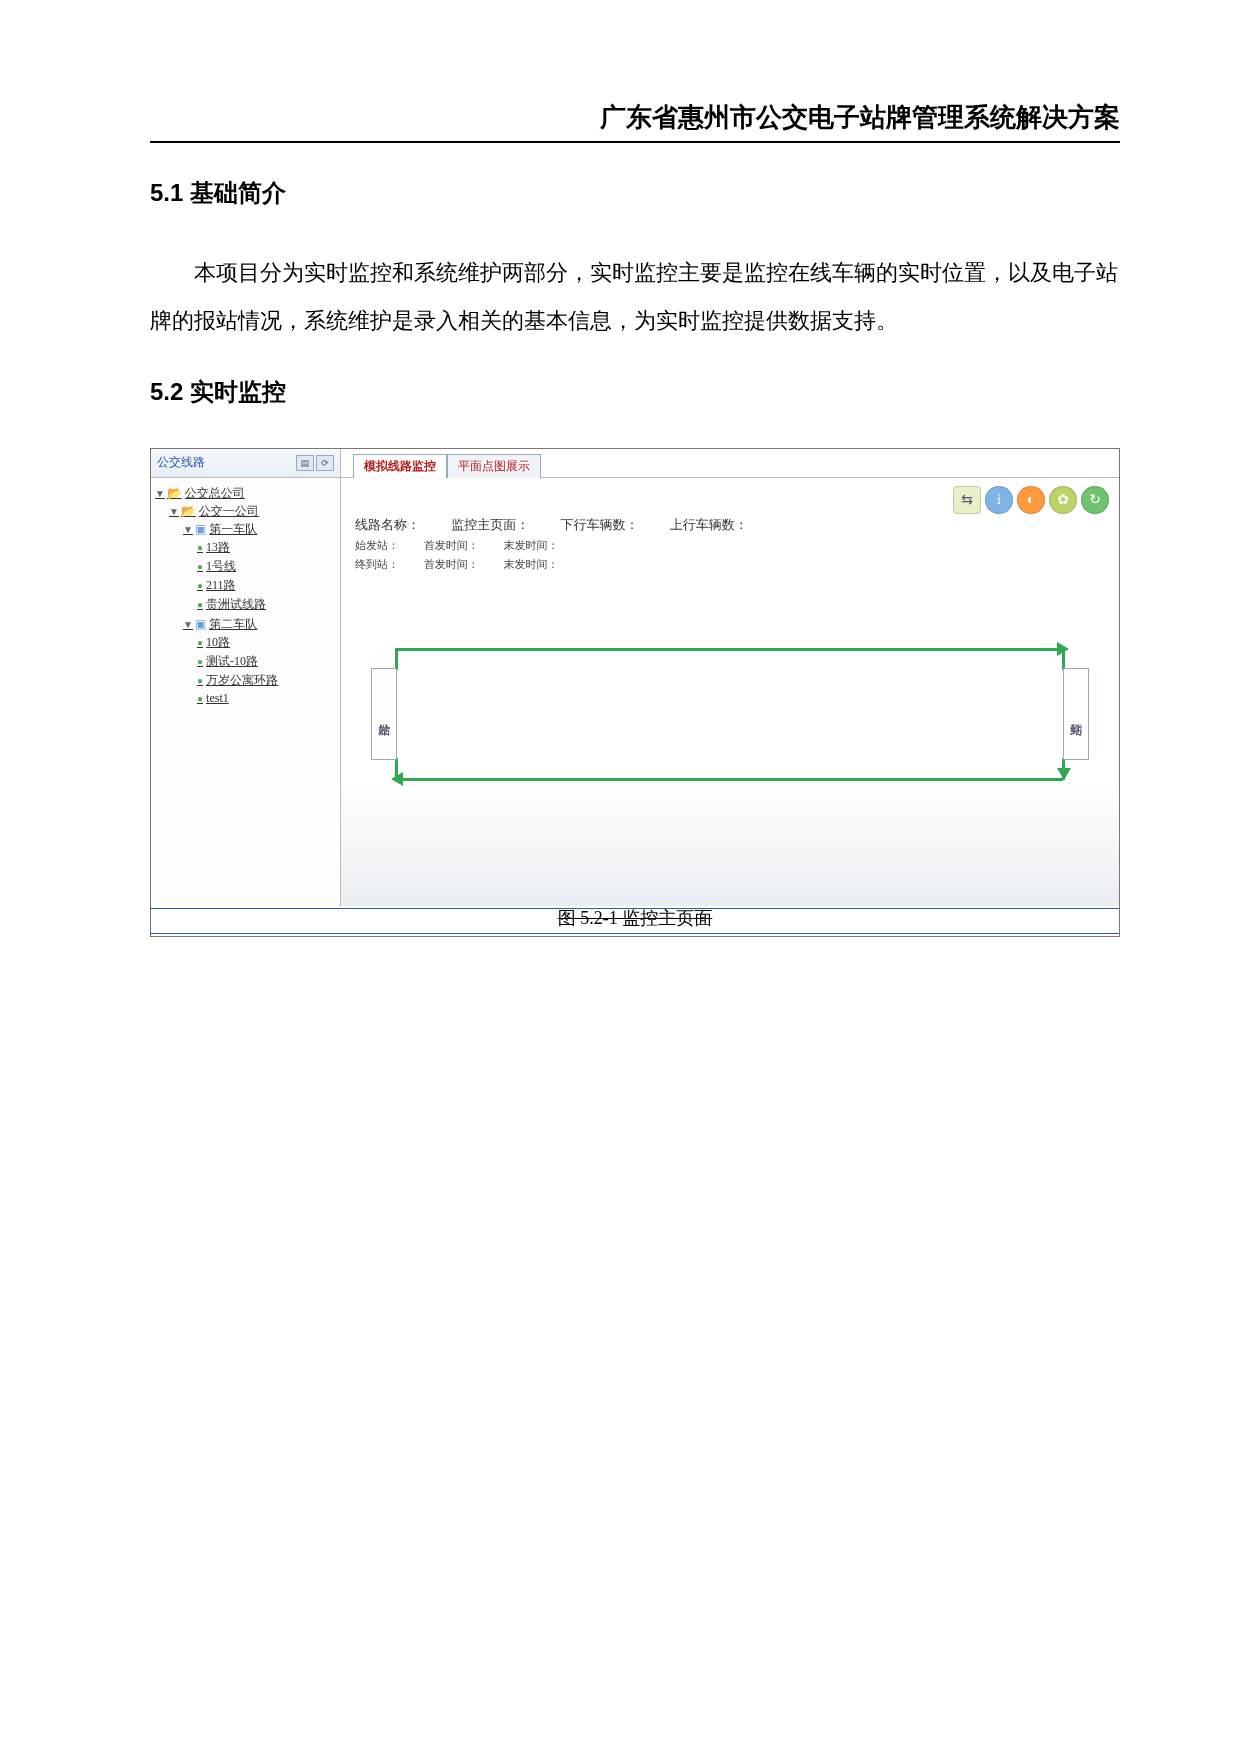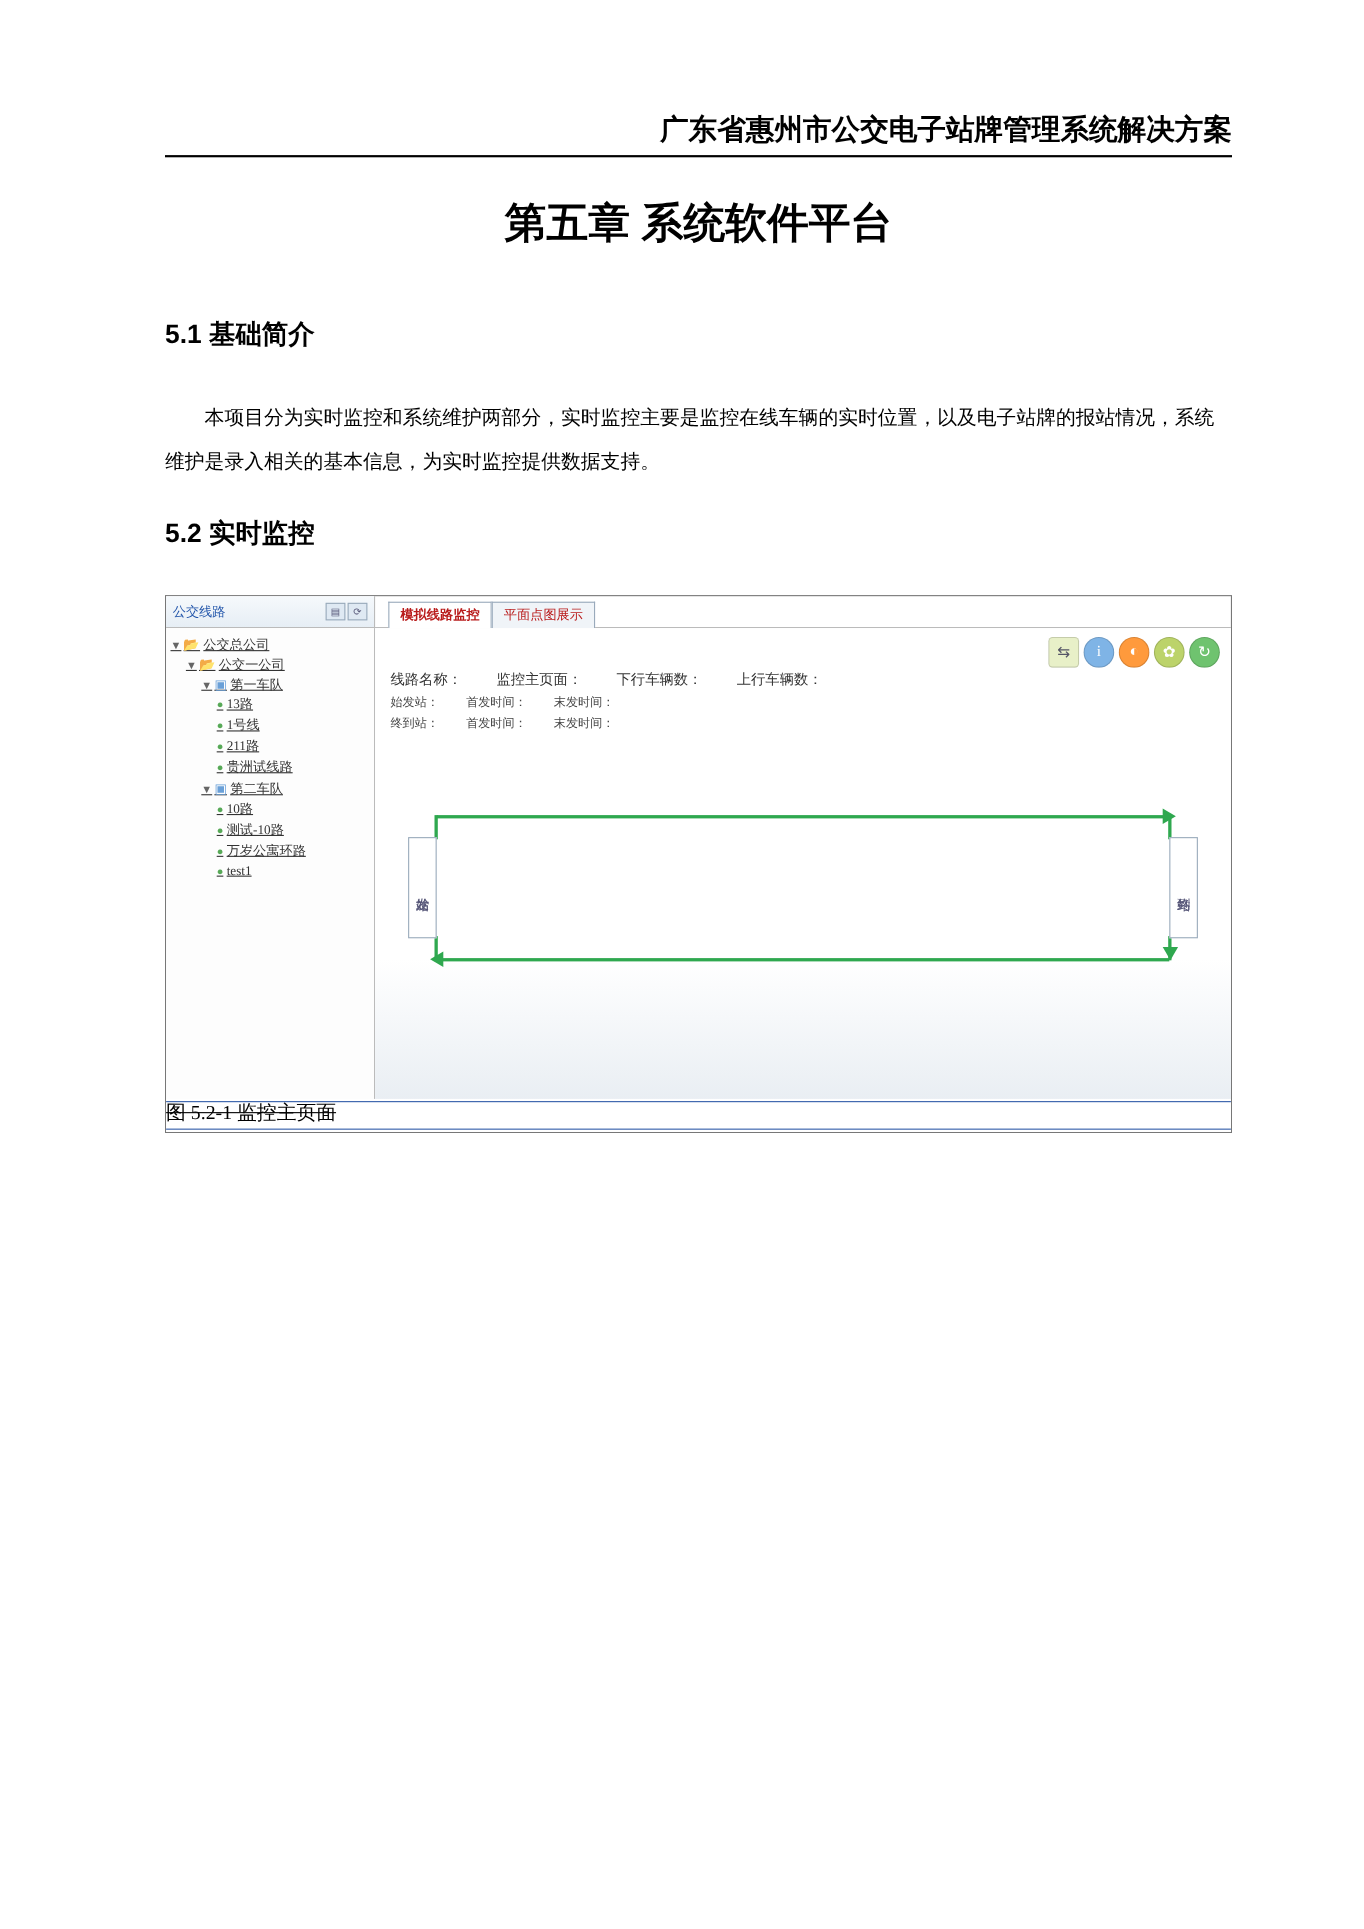--- a/index.html
+++ b/index.html
@@ -31,21 +31,21 @@
     font-weight: bold;
     margin: 30px 0 60px 0;
   }
   .section-heading {
     font-family: "SimHei", "黑体", sans-serif;
     font-size: 24px;
     font-weight: bold;
     margin: 30px 0 40px 0;
   }
   .para {
-    font-size: 18px;
+    font-size: 22px;
     line-height: 2.2;
     text-indent: 2em;
     margin: 0 0 20px 0;
   }
   .figure-wrap {
     margin-top: 20px;
     border: 1px solid #777;
     background: #fff;
   }
   .fig-top-row {
@@ -215,21 +215,21 @@
     top: 154px; left: 20px;
     border-width: 7px 12px 7px 0;
     border-color: transparent #2fa84f transparent transparent;
   }
   .arrow-rd {
     top: 150px; right: 18px;
     border-width: 12px 7px 0 7px;
     border-color: #2fa84f transparent transparent transparent;
   }
   .fig-caption {
-    text-align: left;
+    text-align: center;
     font-size: 18px;
     text-decoration: line-through;
     margin-top: -2px;
     padding-bottom: 6px;
     background:#fff;
     position: relative;
   }
   .fig-caption::before, .fig-caption::after{
     content:"";
     position:absolute;
@@ -238,21 +238,20 @@
   }
   .fig-caption::before{ top:2px; }
   .fig-caption::after{ bottom:2px; }
 </style>
 </head>
 <body>
 
 <div class="page">
   <div class="header-line">广东省惠州市公交电子站牌管理系统解决方案</div>
 
-  <div class="chapter-title">第五章 系统软件平台</div>
 
   <div class="section-heading">5.1 基础简介</div>
   <p class="para">本项目分为实时监控和系统维护两部分，实时监控主要是监控在线车辆的实时位置，以及电子站牌的报站情况，系统维护是录入相关的基本信息，为实时监控提供数据支持。</p>
 
   <div class="section-heading">5.2 实时监控</div>
 
   <div class="figure-wrap">
     <div class="fig-top-row">
       <div class="tree-header">
         <span>公交线路</span>

